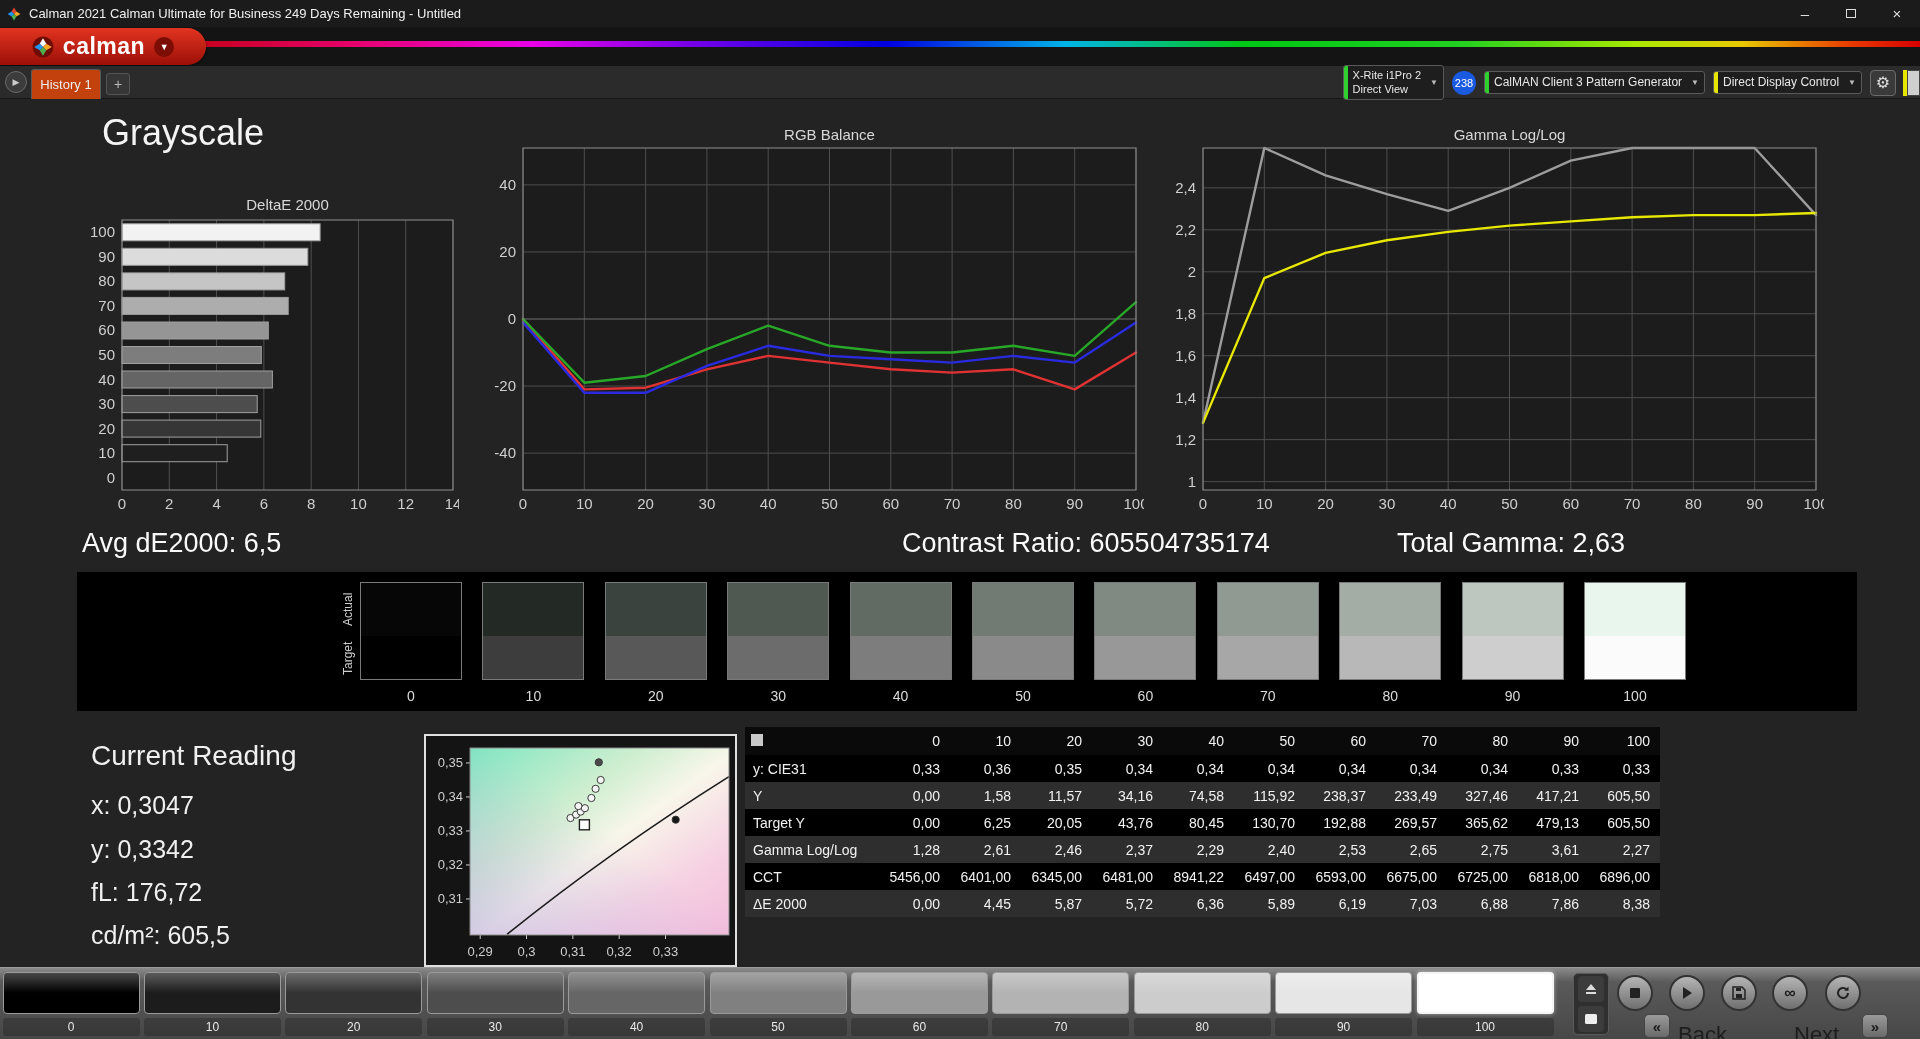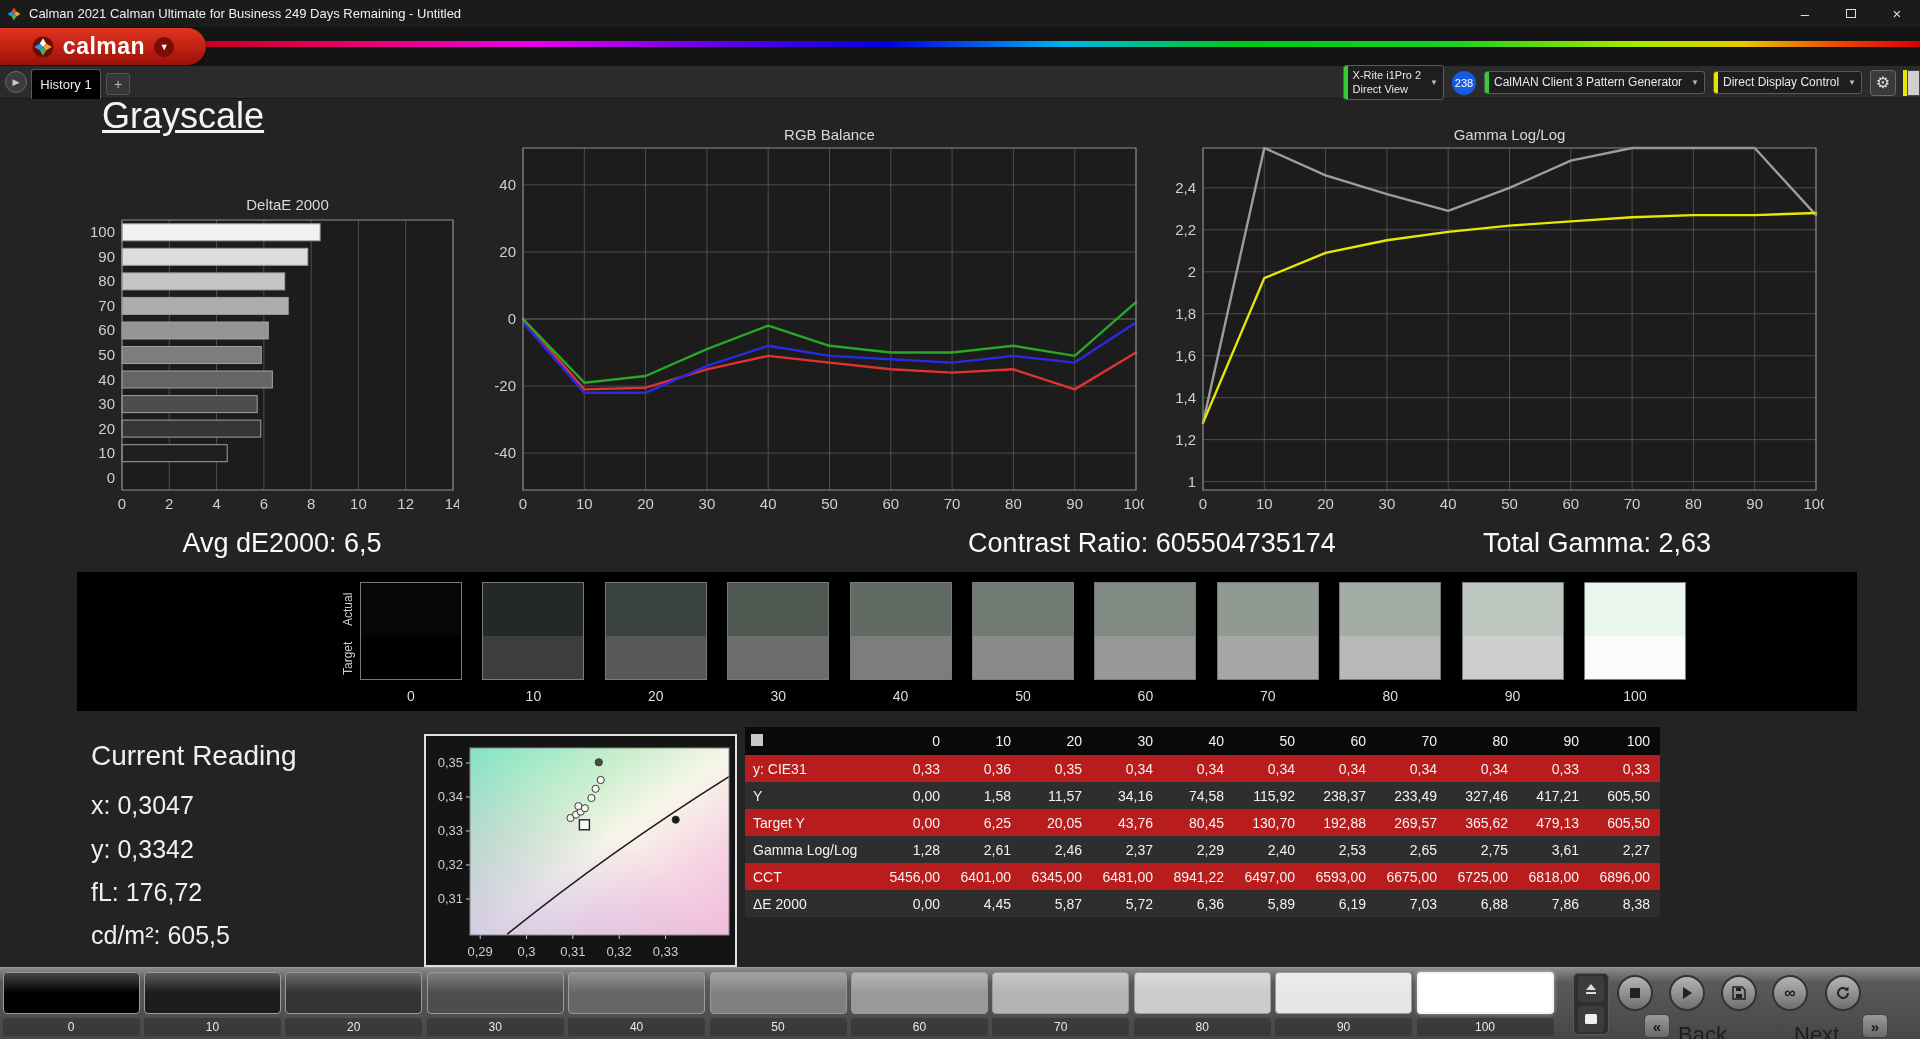--- a/index.html
+++ b/index.html
@@ -17,46 +17,46 @@
   
   .logorow{position:absolute;left:0;top:27px;width:1920px;height:39px;background:#141414;}
   .rainbow{position:absolute;left:140px;right:0;top:14px;height:6px;background:linear-gradient(90deg,#b80000 0%,#e8006c 12%,#e800e8 22%,#6a00e8 32%,#0000e0 42%,#00b4e8 52%,#00c814 62%,#20d020 74%,#a8e800 84%,#e8c800 90%,#e83c00 96%,#d80000 100%);}
   .calman-btn{position:absolute;left:0;top:1px;width:206px;height:37px;background:linear-gradient(#e23420,#9c1007);border-radius:0 19px 19px 0;display:flex;align-items:center;justify-content:center;gap:9px;box-shadow:0 1px 3px rgba(0,0,0,.6);}
   .calman-btn .wordmark{color:#fff;font-size:23px;font-weight:bold;letter-spacing:.5px;}
   .calman-dd{width:20px;height:20px;border-radius:50%;background:#7c0d05;color:#fff;font-size:9px;display:flex;align-items:center;justify-content:center;}
 
   
   .tabbar{position:absolute;left:0;top:66px;width:1920px;height:33px;background:#2b2b2b;border-bottom:1px solid #171717;}
   .hist-toggle{position:absolute;left:5px;top:5px;width:22px;height:22px;border-radius:50%;background:#3c3c3c;border:1px solid #6a6a6a;color:#ccc;font-size:9px;display:flex;align-items:center;justify-content:center;}
-  .tab{position:absolute;left:31px;top:3px;width:70px;height:30px;background:#000000;border:1px solid #585858;border-bottom:none;border-radius:3px 3px 0 0;color:#eee;font-size:13px;display:flex;align-items:center;justify-content:center;}
+  .tab{position:absolute;left:31px;top:3px;width:70px;height:30px;background:#c2410c;border:1px solid #585858;border-bottom:none;border-radius:3px 3px 0 0;color:#eee;font-size:13px;display:flex;align-items:center;justify-content:center;}
   .tab-add{position:absolute;left:106px;top:7px;width:24px;height:22px;background:#363636;border:1px solid #555;border-radius:3px;color:#bbb;font-size:14px;display:flex;align-items:center;justify-content:center;}
   .tab-controls{position:absolute;right:24px;top:0;height:33px;display:flex;align-items:center;gap:8px;}
   .dropdown{display:flex;align-items:stretch;background:#1e1e1e;border:1px solid #5a5a5a;border-radius:3px;color:#e8e8e8;overflow:hidden;}
   .dd-bar{width:4px;align-self:stretch;}
   .dd-text{padding:3px 4px 3px 5px;display:flex;flex-direction:column;justify-content:center;line-height:1.25;}
   .dropdown.oneline .dd-text{font-size:12px;flex-direction:row;align-items:center;}
   .dropdown.meter .dd-text{font-size:11px;}
   .dd-chevron{display:flex;align-items:center;padding:0 5px;color:#bbb;font-size:8px;}
   .count-badge{width:24px;height:24px;border-radius:50%;background:#1a5ae0;color:#fff;font-size:11px;display:flex;align-items:center;justify-content:center;}
   .gearbtn{width:26px;height:26px;border-radius:4px;background:#3a3a3a;border:1px solid #6a6a6a;color:#ddd;font-size:16px;display:flex;align-items:center;justify-content:center;}
   .edge-frag{position:absolute;right:0;top:4px;display:flex;height:26px;}
   .edge-frag .frag-bar{width:4px;background:#e6e600;}
   .edge-frag .frag-box{width:13px;background:#cfcfcf;border:1px solid #444;}
 
   
-  .page-title{position:absolute;left:102px;top:95px;font-size:36px;color:#f4f4f4;text-decoration:underline;}
+  .page-title{position:absolute;left:102px;top:112px;font-size:36px;color:#f4f4f4;}
   .chart-title{position:absolute;font-size:15px;color:#d8d8d8;text-align:center;}
   #deltae-title{left:122px;top:196px;width:331px;}
   #rgb-title{left:523px;top:126px;width:613px;}
   #gamma-title{left:1203px;top:126px;width:613px;}
   #svg-deltae{position:absolute;left:88px;top:216px;}
   #svg-rgb{position:absolute;left:483px;top:142px;}
   #svg-gamma{position:absolute;left:1163px;top:142px;}
 
-  .stat{position:absolute;top:528px;font-size:27px;color:#fafafa;text-align:center;white-space:nowrap;}
+  .stat{position:absolute;top:528px;font-size:27px;color:#fafafa;white-space:nowrap;}
   #stat-de{left:82px;width:400px;}
   #stat-cct{left:507px;width:400px;}
   #stat-contrast{left:902px;width:500px;}
   #stat-gamma{left:1397px;width:400px;}
 
   
   #swatchstrip{position:absolute;left:77px;top:572px;width:1780px;height:139px;background:#000;}
   .vlabel{position:absolute;left:264px;width:18px;color:#cfcfcf;font-size:12px;writing-mode:vertical-rl;transform:rotate(180deg);text-align:center;}
   #actual-label{top:10px;height:54px;}
   #target-label{top:64px;height:44px;}
@@ -75,21 +75,21 @@
 
   
   #data-table{position:absolute;left:745px;top:727px;border-collapse:collapse;font-size:14px;color:#f2f2f2;}
   #data-table th{background:#0a0a0a;font-weight:normal;text-align:right;padding:5px 10px 5px 0;height:28px;}
   #data-table th.corner{width:134px;text-align:left;padding-left:6px;}
   #data-table th{width:71px;}
   .corner-box{display:inline-block;width:12px;height:12px;background:#c8c8c8;}
   #data-table td{text-align:right;padding:4px 10px 4px 0;height:27px;}
   #data-table td.rowlabel{text-align:left;padding-left:8px;width:134px;}
   #data-table tr.odd td{background:#2e2e2e;}
-  #data-table tr.even td{background:#b91c1c;}
+  #data-table tr.even td{background:#000000;}
 
   
   #bottombar{position:absolute;left:0;top:967px;width:1920px;height:72px;background:linear-gradient(#8a8a8a,#5a5a5a 20%,#474747);border-top:1px solid #9a9a9a;}
   .pattern-btn{position:absolute;top:4px;height:42px;width:137px;border:1px solid #9a9a9a;border-radius:4px;}
   .pattern-btn.selected{border:2px solid #f5f5f5;box-shadow:0 0 4px rgba(255,255,255,.5);}
   .pattern-sheen{position:absolute;inset:0;border-radius:3px;background:linear-gradient(rgba(255,255,255,.28),rgba(255,255,255,0) 50%);}
   .pattern-label{position:absolute;top:50px;height:18px;line-height:18px;width:137px;text-align:center;font-size:12px;color:#e9e9e9;background:rgba(0,0,0,.22);border-radius:3px;}
   .layout-panel{position:absolute;left:1573px;top:5px;width:36px;height:62px;background:#2f2f2f;border:1px solid #5a5a5a;border-radius:5px;display:flex;flex-direction:column;align-items:center;justify-content:space-around;}
   .mini-btn{width:26px;height:26px;display:flex;align-items:center;justify-content:center;border-radius:4px;background:#3c3c3c;}
   .circle-btn{position:absolute;top:7px;width:36px;height:36px;border-radius:50%;background:linear-gradient(#b5b5b5,#6f6f6f);border:2px solid #333;display:flex;align-items:center;justify-content:center;color:#1e1e1e;font-size:16px;font-weight:bold;}

